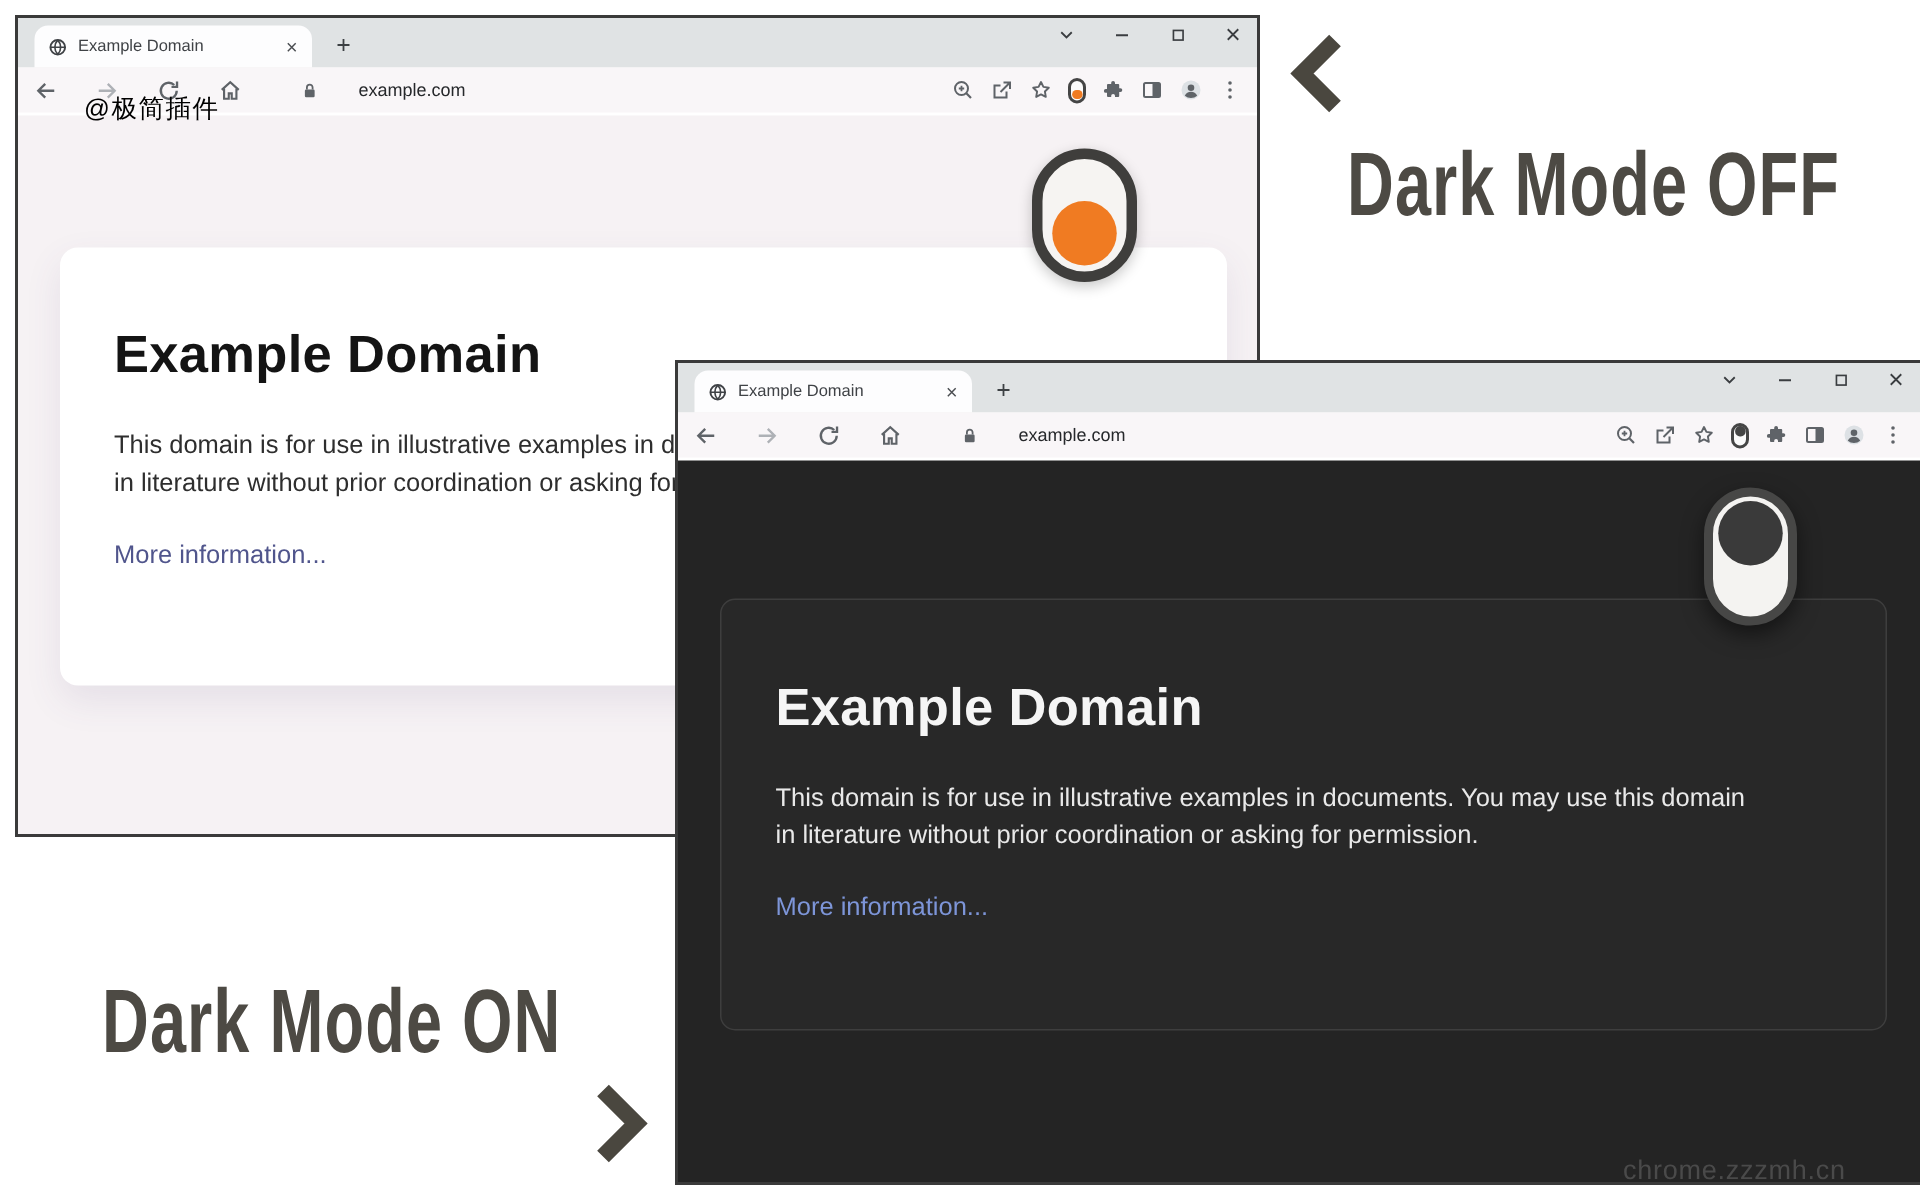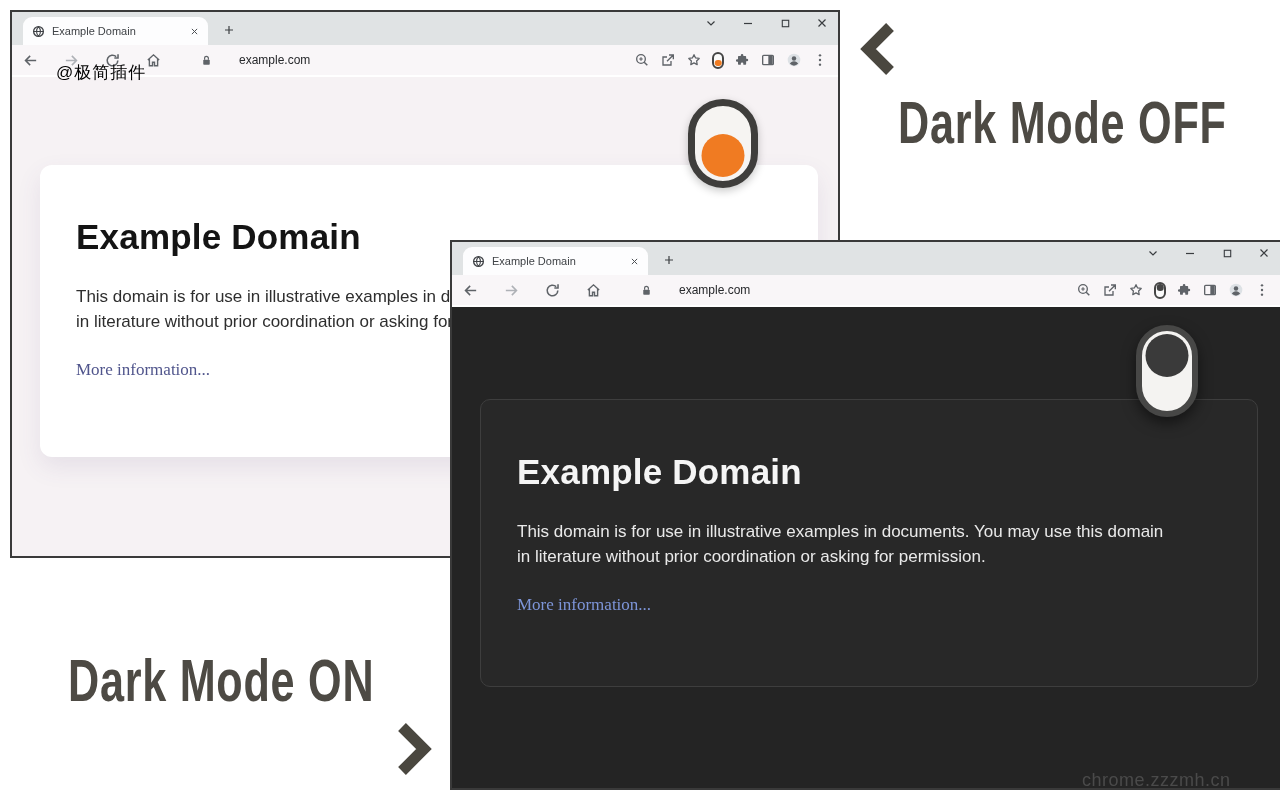--- a/index.html
+++ b/index.html
@@ -43,21 +43,21 @@
   .card { position:absolute; left:28px; width:778px; border-radius:12px; padding:52px 36px; }
   .card-light { top:88px; height:292px; background:#ffffff; box-shadow:0 10px 24px rgba(90,70,130,0.10); }
   .card-dark  { top:92px; height:288px; background:#282828; border:1px solid #3e3e3e; border-radius:10px; }
 
   .page-h { margin:0 0 27px 0; font-size:35px; font-weight:700; letter-spacing:0.2px; }
   .card-light .page-h { color:#141414; }
   .card-dark  .page-h { color:#f5f5f5; }
   .page-p { margin:0 0 26px 0; font-size:17px; line-height:25px; max-width:648px; }
   .card-light .page-p { color:#2e2e2e; }
   .card-dark  .page-p { color:#e9e9e9; }
-  .page-a { font-size:17px; text-decoration:none;font-family:Liberation Serif, serif; }
+  .page-a { font-size:17px; text-decoration:none; }
   .card-light .page-a { color:#50558c; }
   .card-dark  .page-a { color:#7d95d8; }
 
   
   .toggle-big { position:absolute; border-radius:44px; }
   .toggle-off { left:676px; top:22px; width:70px; height:89px; border:7px solid #3f3e3c;
                 background:#f6f4f2; box-shadow:0 3px 9px rgba(0,0,0,0.22); }
   .toggle-off .knob { position:absolute; left:50%; transform:translateX(-50%); bottom:4px;
                       width:43px; height:43px; border-radius:50%; background:#f07b22; }
   .toggle-on  { left:684px; top:18px; width:62px; height:92px; border:6px solid #474746;

